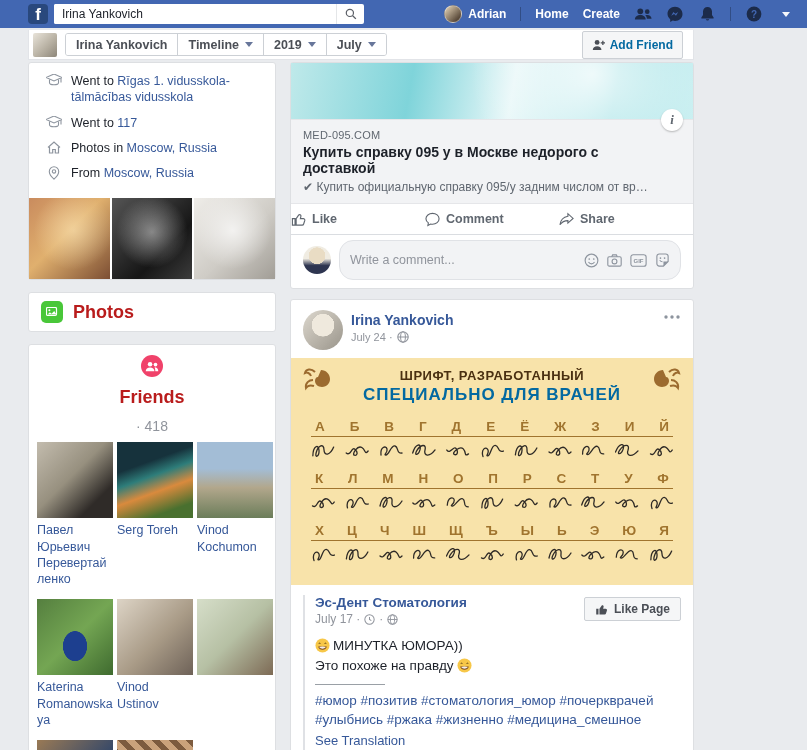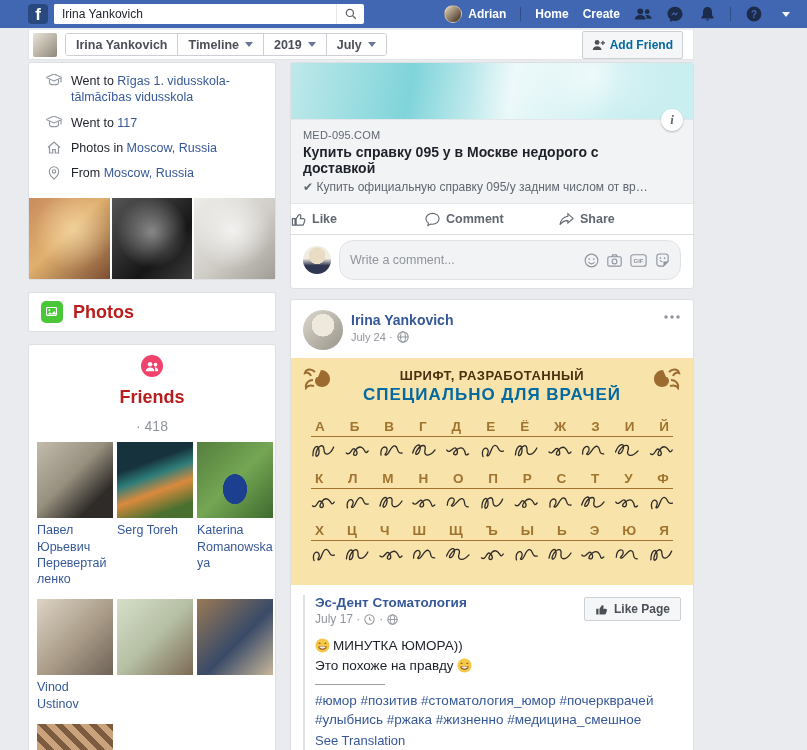--- a/index.html
+++ b/index.html
@@ -295,20 +295,24 @@
         <span class="friends-count">· 418</span>
       </div>
       <div class="friends-grid">
         <div class="friend-cell">
             <div class="friend-photo ph-glow fp1"></div>
             <a class="friend-name">Павел Юрьевич Перевертайленко</a>
           </div>
         <div class="friend-cell">
             <div class="friend-photo fp3"></div>
             <a class="friend-name">Serg Toreh</a>
+          </div>
+        <div class="friend-cell">
+            <div class="friend-photo fp4"></div>
+            <a class="friend-name">Vinod Kochumon</a>
           </div>
         <div class="friend-cell">
             <div class="friend-photo fp5"></div>
             <a class="friend-name">Katerina Romanowskaya</a>
           </div>
         <div class="friend-cell">
             <div class="friend-photo ph-glow fp6"></div>
             <a class="friend-name">Vinod Ustinov</a>
           </div>
         <div class="friend-cell">

